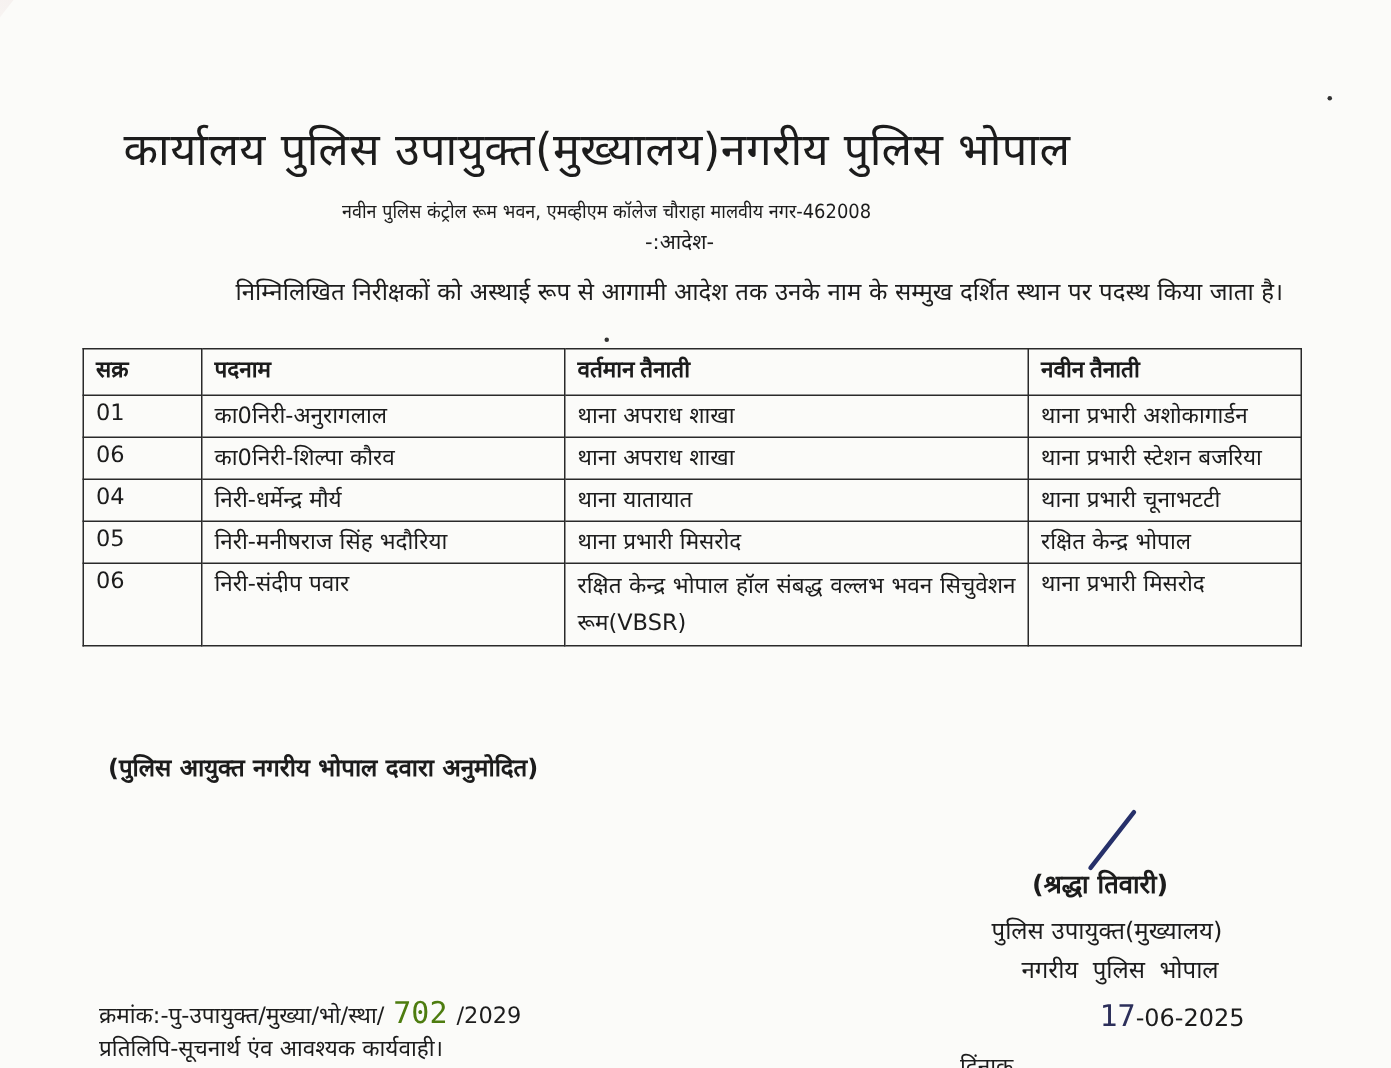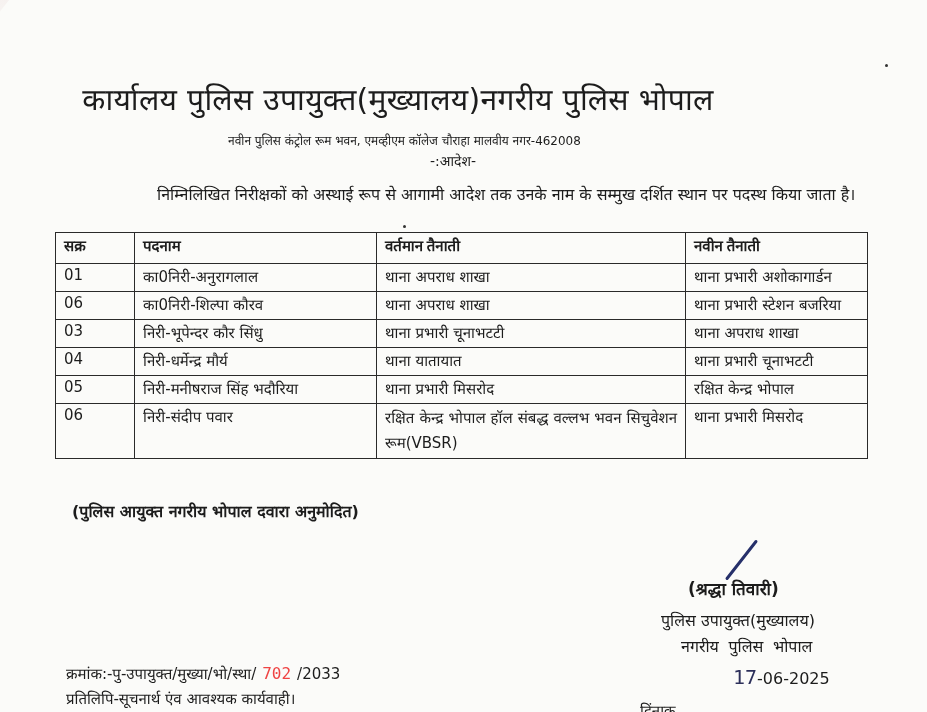--- a/index.html
+++ b/index.html
@@ -49,21 +49,21 @@
       position: absolute; left: 72px; top: 500px; font-size: 16px; font-weight: bold;
     }
     .sign-mark {
       position: absolute; left: 740px; top: 535px; width: 3px; height: 50px;
       background: #26306a; transform: rotate(38deg); border-radius: 2px;
     }
     .signatory-name { position: absolute; left: 688px; top: 577px; font-size: 17px; font-weight: bold; }
     .signatory-title { position: absolute; left: 661px; top: 609px; font-size: 16px; }
     .signatory-office { position: absolute; left: 681px; top: 635px; font-size: 16px; font-family: Liberation Mono, monospace; }
     .ref-no { position: absolute; left: 66px; top: 663px; font-size: 15px; }
-    .ref-no .hand { font-family: "DejaVu Sans Mono", monospace; font-size: 16px; color: #ef4444; padding: 0 6px; }
+    .ref-no .hand { font-family: "DejaVu Sans Mono", monospace; font-size: 20px; color: #4d7c0f; padding: 0 6px; }
     .copy-line { position: absolute; left: 66px; top: 688px; font-size: 15px; }
     .date-label { position: absolute; left: 640px; top: 700px; font-size: 15px; }
     .date-value { position: absolute; left: 733px; top: 665px; font-size: 16px; }
     .date-value .hand { font-family: "DejaVu Sans Mono", monospace; font-size: 20px; color: #2c2f5a; }
     .dot { position: absolute; width: 3px; height: 3px; background: #333; border-radius: 50%; }
   </style>
 </head>
 <body>
 
 <div class="smudge"></div>
@@ -92,26 +92,20 @@
       <td>थाना अपराध शाखा</td>
       <td>थाना प्रभारी अशोकागार्डन</td>
     </tr>
     <tr>
       <td>06</td>
       <td>का0निरी-शिल्पा कौरव</td>
       <td>थाना अपराध शाखा</td>
       <td>थाना प्रभारी स्टेशन बजरिया</td>
     </tr>
     <tr>
-      <td>03</td>
-      <td>निरी-भूपेन्दर कौर सिंधु</td>
-      <td>थाना प्रभारी चूनाभटटी</td>
-      <td>थाना अपराध शाखा</td>
-    </tr>
-    <tr>
       <td>04</td>
       <td>निरी-धर्मेन्द्र मौर्य</td>
       <td>थाना यातायात</td>
       <td>थाना प्रभारी चूनाभटटी</td>
     </tr>
     <tr>
       <td>05</td>
       <td>निरी-मनीषराज सिंह भदौरिया</td>
       <td>थाना प्रभारी मिसरोद</td>
       <td>रक्षित केन्द्र भोपाल</td>
@@ -126,20 +120,20 @@
 </table>
 
 <div class="approval">(पुलिस आयुक्त नगरीय भोपाल दवारा अनुमोदित)</div>
 
 <div class="sign-mark"></div>
 <div class="signatory-name">(श्रद्धा तिवारी)</div>
 <div class="signatory-title">पुलिस उपायुक्त(मुख्यालय)</div>
 <div class="signatory-office">नगरीय पुलिस भोपाल</div>
 
 <div class="ref-no">
-  <span>क्रमांक:-पु-उपायुक्त/मुख्या/भो/स्था/</span><span class="hand">702</span><span>/2033</span>
+  <span>क्रमांक:-पु-उपायुक्त/मुख्या/भो/स्था/</span><span class="hand">702</span><span>/2029</span>
 </div>
 <div class="copy-line">प्रतिलिपि-सूचनार्थ एंव आवश्यक कार्यवाही।</div>
 
 <div class="date-label">दिंनाक</div>
 <div class="date-value">
   <span class="hand">17</span><span>-06-2025</span>
 </div>
 
 </body></html>

